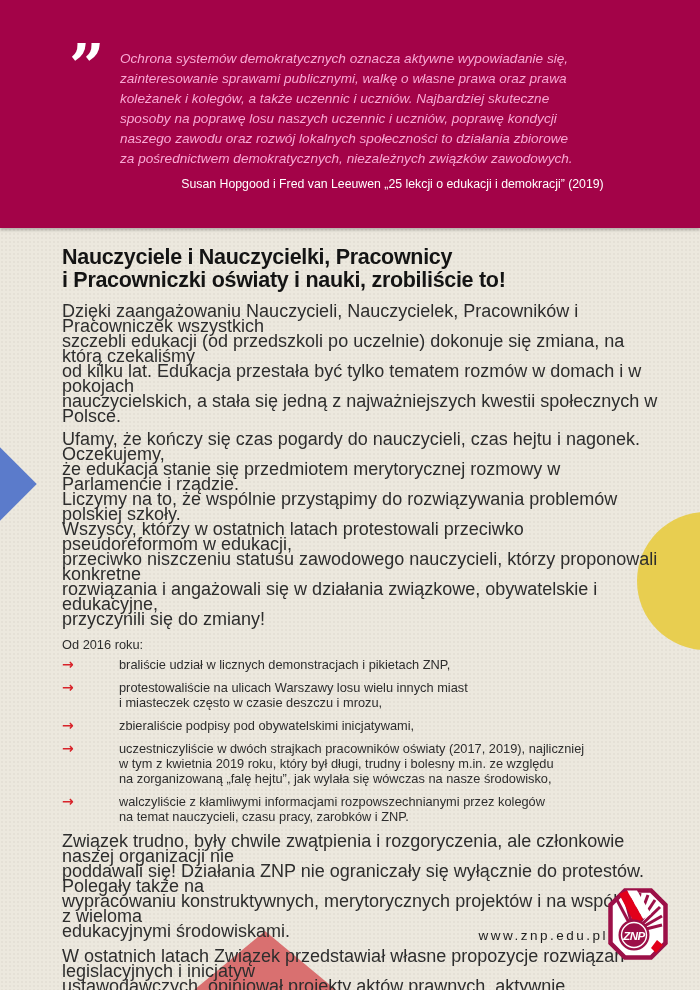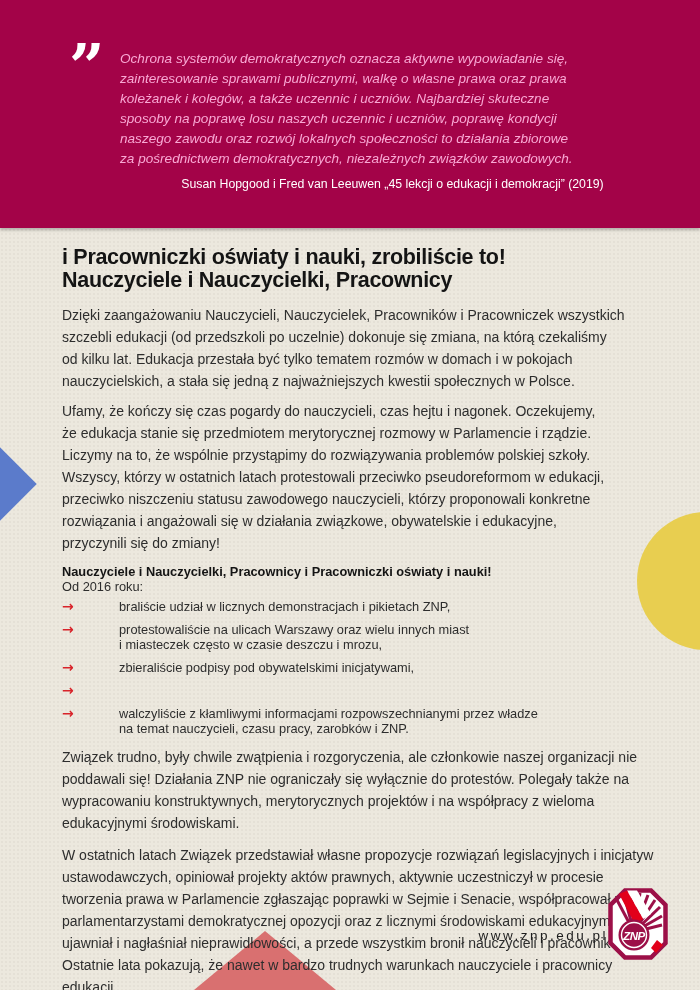--- a/index.html
+++ b/index.html
@@ -35,21 +35,21 @@
   
   .content{
     position:absolute;left:62px;top:246px;width:600px;z-index:2;
   }
   h1.page-title{
     margin:0 0 12px 0;font-size:21.5px;line-height:23px;
     font-weight:bold;color:#141414;letter-spacing:-0.3px;
   }
   h1.page-title span{display:block;}
   .content p{
-    margin:0 0 8px 0;font-size:14px;line-height:22px;
+    margin:0 0 8px 0;font-size:18px;line-height:15px;
     white-space:pre-line;
   }
   p.para-2{margin-bottom:10px;}
   p.closing-1{margin-bottom:10px;}
   p.closing-2{margin-bottom:28px;}
   .subhead{
     margin:0;font-size:12.8px;line-height:15px;font-weight:bold;color:#141414;
   }
   .list-intro{margin:0 0 5px 0;font-size:12.8px;line-height:15px;}
   ul.bullet-list{list-style:none;margin:0 0 10px 0;padding:0;}
@@ -96,68 +96,70 @@
 <body>
 
 <div class="header">
   <span class="quote-mark">”</span>
   <div class="quote-text">Ochrona systemów demokratycznych oznacza aktywne wypowiadanie się,
 zainteresowanie sprawami publicznymi, walkę o własne prawa oraz prawa
 koleżanek i kolegów, a także uczennic i uczniów. Najbardziej skuteczne
 sposoby na poprawę losu naszych uczennic i uczniów, poprawę kondycji
 naszego zawodu oraz rozwój lokalnych społeczności to działania zbiorowe
 za pośrednictwem demokratycznych, niezależnych związków zawodowych.</div>
-  <div class="quote-attribution">Susan Hopgood i Fred van Leeuwen „45 lekcji o edukacji i demokracji” (2019)</div>
+  <div class="quote-attribution">Susan Hopgood i Fred van Leeuwen „25 lekcji o edukacji i demokracji” (2019)</div>
 </div>
 
 <div class="shape blue-diamond"></div>
 <div class="shape yellow-circle"></div>
 <div class="shape red-triangle"></div>
 
 <div class="content">
   <h1 class="page-title">
+    <span>Nauczyciele i Nauczycielki, Pracownicy</span>
     <span>i Pracowniczki oświaty i nauki, zrobiliście to!</span>
-    <span>Nauczyciele i Nauczycielki, Pracownicy</span>
   </h1>
 
   <p class="para-1">Dzięki zaangażowaniu Nauczycieli, Nauczycielek, Pracowników i Pracowniczek wszystkich
 szczebli edukacji (od przedszkoli po uczelnie) dokonuje się zmiana, na którą czekaliśmy
 od kilku lat. Edukacja przestała być tylko tematem rozmów w domach i w pokojach
 nauczycielskich, a stała się jedną z najważniejszych kwestii społecznych w Polsce.</p>
   <p class="para-2">Ufamy, że kończy się czas pogardy do nauczycieli, czas hejtu i nagonek. Oczekujemy,
 że edukacja stanie się przedmiotem merytorycznej rozmowy w Parlamencie i rządzie.
 Liczymy na to, że wspólnie przystąpimy do rozwiązywania problemów polskiej szkoły.
 Wszyscy, którzy w ostatnich latach protestowali przeciwko pseudoreformom w edukacji,
 przeciwko niszczeniu statusu zawodowego nauczycieli, którzy proponowali konkretne
 rozwiązania i angażowali się w działania związkowe, obywatelskie i edukacyjne,
 przyczynili się do zmiany!</p>
 
-  <div class="subhead">Nauczyciele i Nauczycielki, Pracownicy i Pracowniczki oświaty i nauki!</div>
   <div class="list-intro">Od 2016 roku:</div>
 
   <ul class="bullet-list">
     <li>
       <span class="arrow-bullet">→</span>
       <span class="bullet-text">braliście udział w licznych demonstracjach i pikietach ZNP,</span>
     </li>
     <li>
       <span class="arrow-bullet">→</span>
-      <span class="bullet-text">protestowaliście na ulicach Warszawy oraz wielu innych miast
+      <span class="bullet-text">protestowaliście na ulicach Warszawy losu wielu innych miast
 i miasteczek często w czasie deszczu i mrozu,</span>
     </li>
     <li>
       <span class="arrow-bullet">→</span>
       <span class="bullet-text">zbieraliście podpisy pod obywatelskimi inicjatywami,</span>
     </li>
     <li>
       <span class="arrow-bullet">→</span>
-    </li>
-    <li>
-      <span class="arrow-bullet">→</span>
-      <span class="bullet-text">walczyliście z kłamliwymi informacjami rozpowszechnianymi przez władze
+      <span class="bullet-text">uczestniczyliście w dwóch strajkach pracowników oświaty (2017, 2019), najliczniej
+w tym z kwietnia 2019 roku, który był długi, trudny i bolesny m.in. ze względu
+na zorganizowaną „falę hejtu”, jak wylała się wówczas na nasze środowisko,</span>
+    </li>
+    <li>
+      <span class="arrow-bullet">→</span>
+      <span class="bullet-text">walczyliście z kłamliwymi informacjami rozpowszechnianymi przez kolegów
 na temat nauczycieli, czasu pracy, zarobków i ZNP.</span>
     </li>
   </ul>
 
   <p class="closing-1">Związek trudno, były chwile zwątpienia i rozgoryczenia, ale członkowie naszej organizacji nie
 poddawali się! Działania ZNP nie ograniczały się wyłącznie do protestów. Polegały także na
 wypracowaniu konstruktywnych, merytorycznych projektów i na współpracy z wieloma
 edukacyjnymi środowiskami.</p>
   <p class="closing-2">W ostatnich latach Związek przedstawiał własne propozycje rozwiązań legislacyjnych i inicjatyw
 ustawodawczych, opiniował projekty aktów prawnych, aktywnie uczestniczył w procesie

